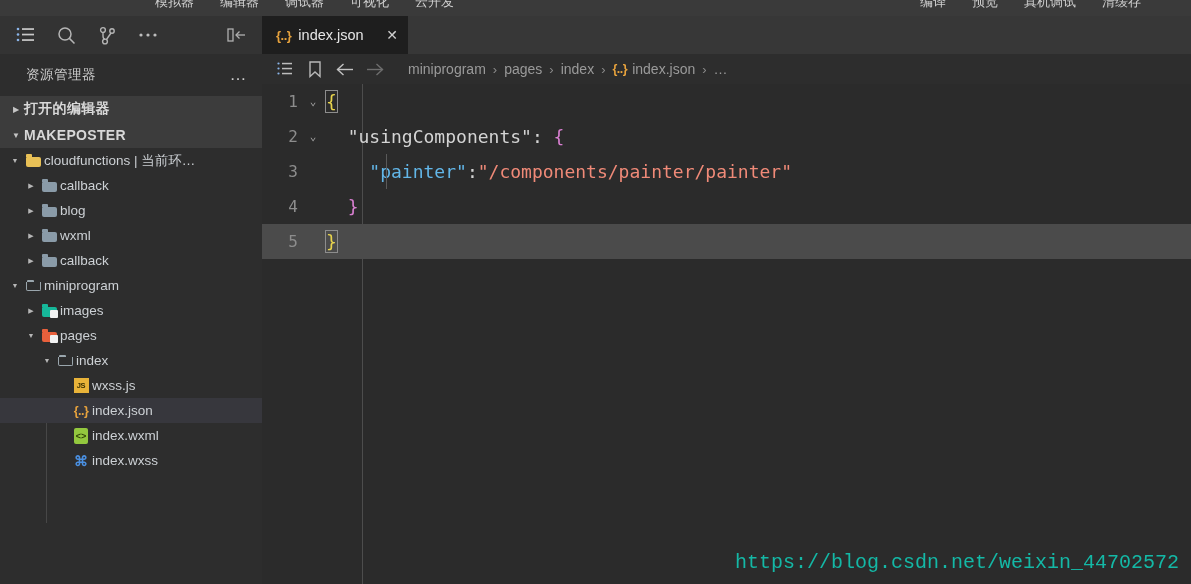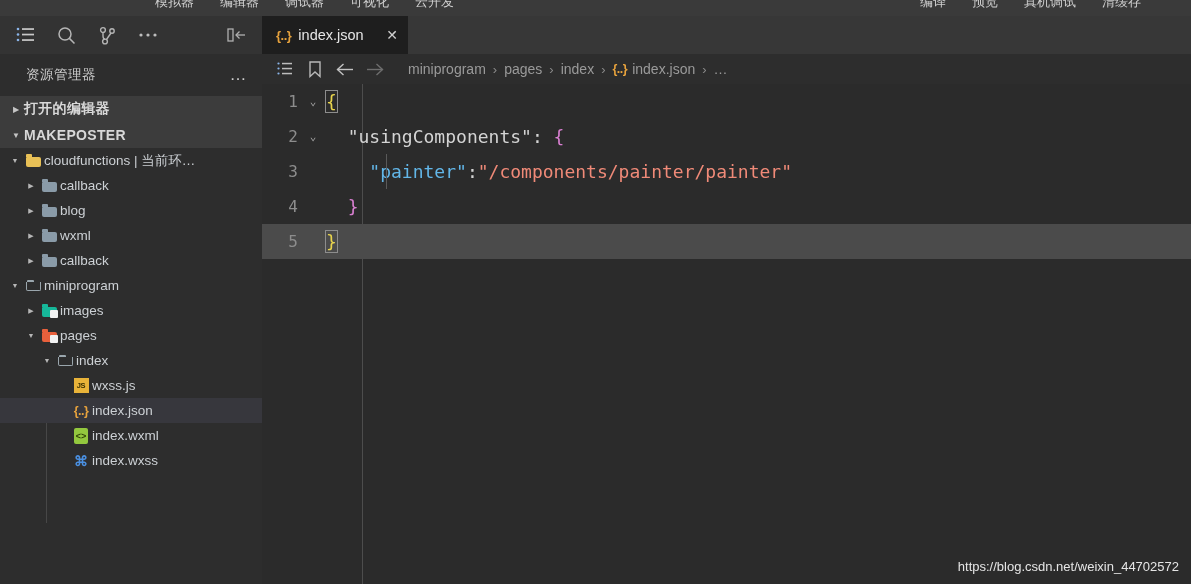--- a/index.html
+++ b/index.html
@@ -145,21 +145,21 @@
   .c-punct  { color:#e8d44d; }
   .c-brace  { color:#d97fd1; }
   .c-key    { color:#d4d4d4; }
   .c-key2   { color:#62b6e8; }
   .c-str    { color:#f08a78; }
   .c-colon  { color:#d4d4d4; }
 
   
   .watermark {
     position:absolute; right:12px; bottom:10px;
-    color:#e5e5e5; font-size:13px; font-family:Liberation Sans, sans-serif;
+    color:#14b8a6; font-size:20px; font-family:Liberation Mono, monospace;
   }
 </style>
 </head>
 <body>
 
 <div id="app">
 
   <div class="app-toolbar">
     <div class="tb-group tb-left">
       <span class="tb-item">模拟器</span>

